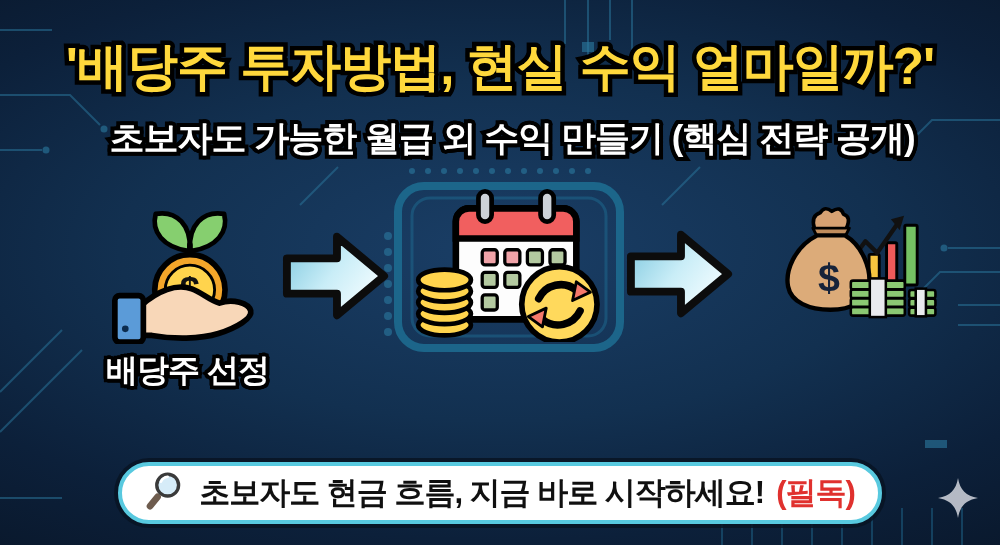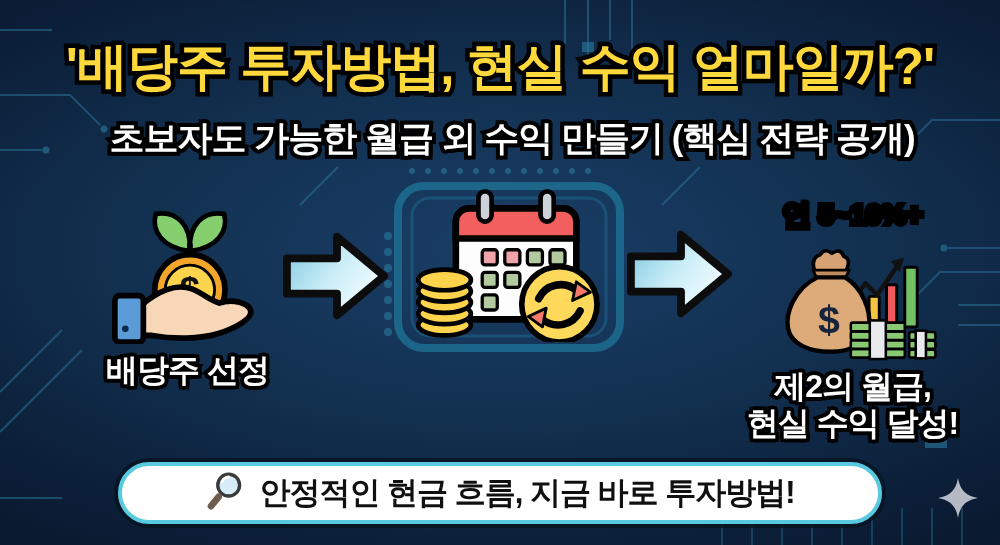--- a/index.html
+++ b/index.html
@@ -206,21 +206,20 @@
           <stop offset="0" stop-color="#7cc7de"></stop>
           <stop offset="0.55" stop-color="#c9edf7"></stop>
           <stop offset="1" stop-color="#f2fcff"></stop>
         </linearGradient>
       </defs>
       <polygon points="5,32 56,32 56,10 104,50 56,90 56,68 5,68" fill="url(#ag2)" stroke="#0c0c0c" stroke-width="8" stroke-linejoin="round"></polygon>
     </svg>
   </span>
 
   <div class="step step-3">
-    <div class="badge">연 5~10%+</div>
     <span class="step-icon">
       <svg width="168" height="124" viewBox="0 0 230 170">
         <g stroke="#000" stroke-width="4">
           <rect x="116" y="96" width="13" height="26" rx="2" fill="#f4b43a"></rect>
           <rect x="137" y="80" width="14" height="42" rx="2" fill="#f6c53f"></rect>
           <rect x="161" y="64" width="14" height="58" rx="2" fill="#ee5a5a"></rect>
           <rect x="186" y="40" width="17" height="82" rx="2" fill="#74c163"></rect>
         </g>
         <polyline points="110,92 132,62 148,78 176,38" fill="none" stroke="#111" stroke-width="6" stroke-linecap="round" stroke-linejoin="round"></polyline>
         <polygon points="167,32 185,27 179,47" fill="#111"></polygon>
@@ -234,35 +233,32 @@
           <rect x="112" y="128" width="74" height="12" rx="3" fill="#8bc873"></rect>
           <rect x="112" y="116" width="74" height="12" rx="3" fill="#8bc873"></rect>
           <rect x="138" y="113" width="22" height="53" fill="#e9eaee"></rect>
           <rect x="192" y="153" width="36" height="11" rx="3" fill="#8bc873"></rect>
           <rect x="192" y="141" width="36" height="11" rx="3" fill="#8bc873"></rect>
           <rect x="192" y="129" width="36" height="11" rx="3" fill="#8bc873"></rect>
           <rect x="201" y="127" width="14" height="38" fill="#e9eaee"></rect>
         </g>
       </svg>
     </span>
-    <div class="labels">
-      <div class="step-label outline-text">제2의 월급,</div>
-      <div class="step-label outline-text">현실 수익 달성!</div>
-    </div>
   </div>
 
   <div class="banner">
     <span>
       <svg width="42" height="42" viewBox="0 0 50 50">
         <line x1="15" y1="32" x2="6" y2="43" stroke="#6e5c4e" stroke-width="8" stroke-linecap="round"></line>
         <circle cx="27" cy="18" r="13" fill="#d6ecf8" stroke="#3a3a3a" stroke-width="4"></circle>
         <path d="M19,14 a10,10 0 0 1 8,-6" stroke="#fff" stroke-width="3" fill="none" stroke-linecap="round"></path>
       </svg>
     </span>
-    <span class="banner-text">안정적인 현금 흐름, 지금 바로 투자방법!</span>
+    <span class="banner-text">초보자도 현금 흐름, 지금 바로 시작하세요!</span>
+    <span class="banner-highlight">(필독)</span>
   </div>
 
   <span class="sparkle">
     <svg width="40" height="40" viewBox="0 0 40 40">
       <path d="M20,0 C22,12 28,18 40,20 C28,22 22,28 20,40 C18,28 12,22 0,20 C12,18 18,12 20,0 Z" fill="#c6cbd4" opacity="0.9"></path>
     </svg>
   </span>
 
 </div>
 

